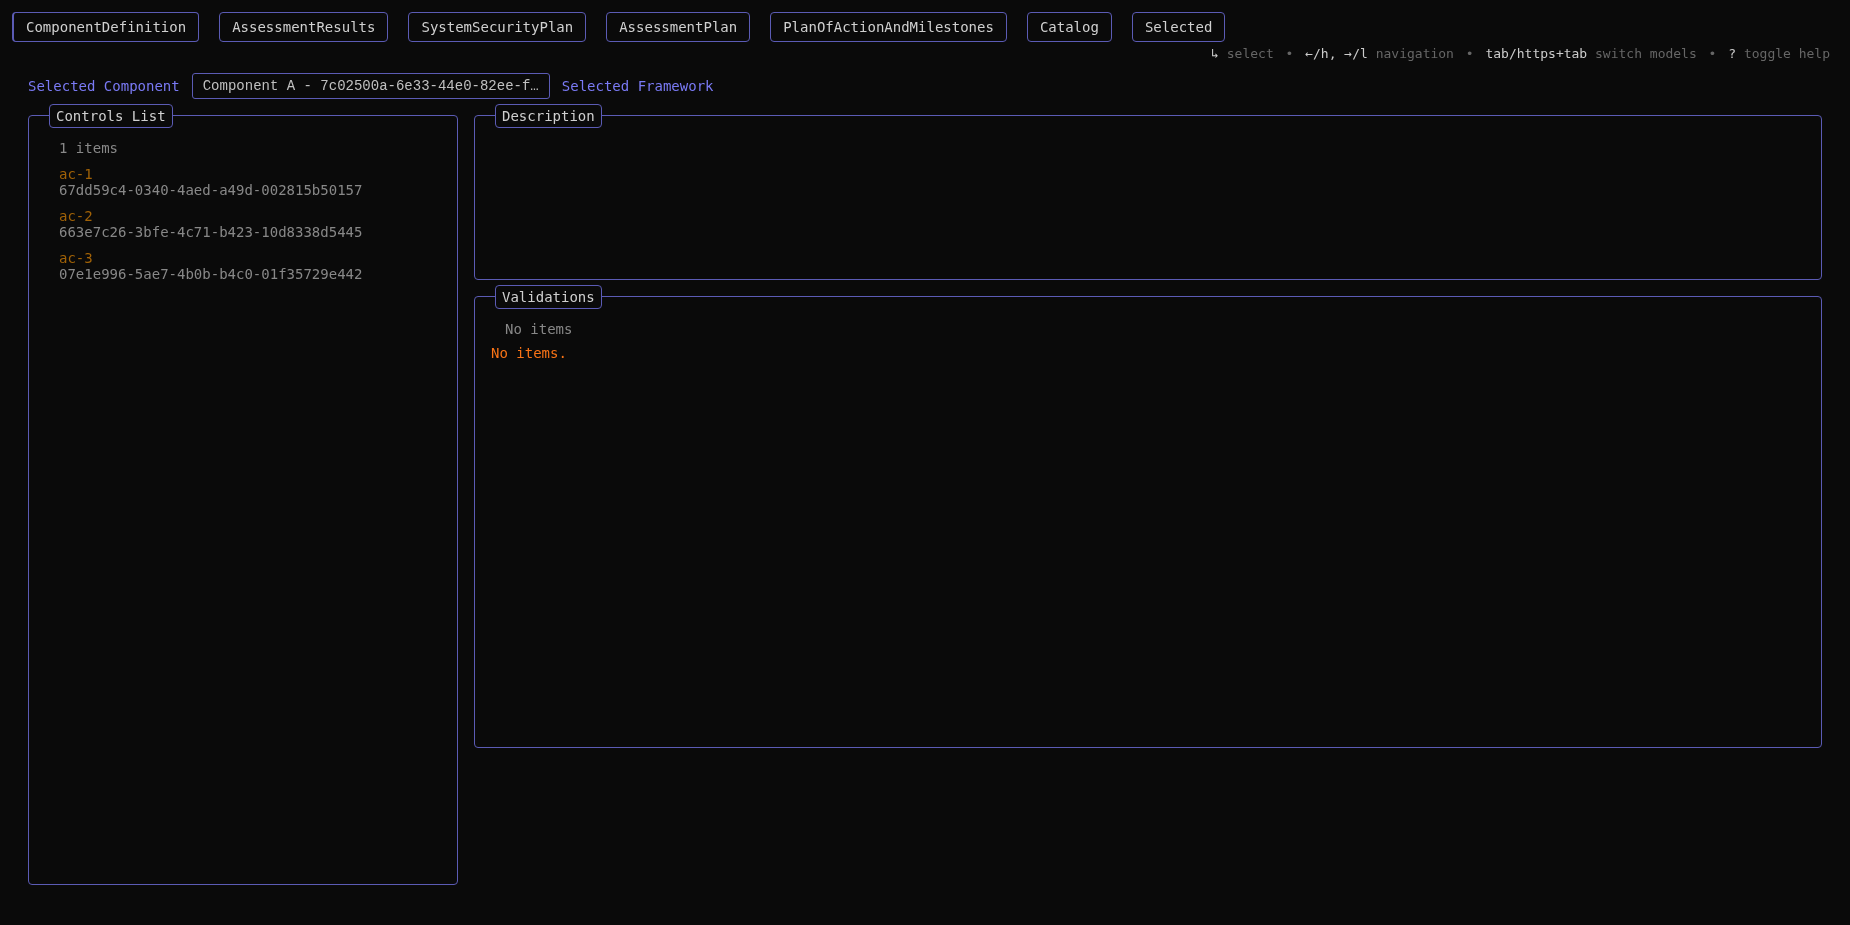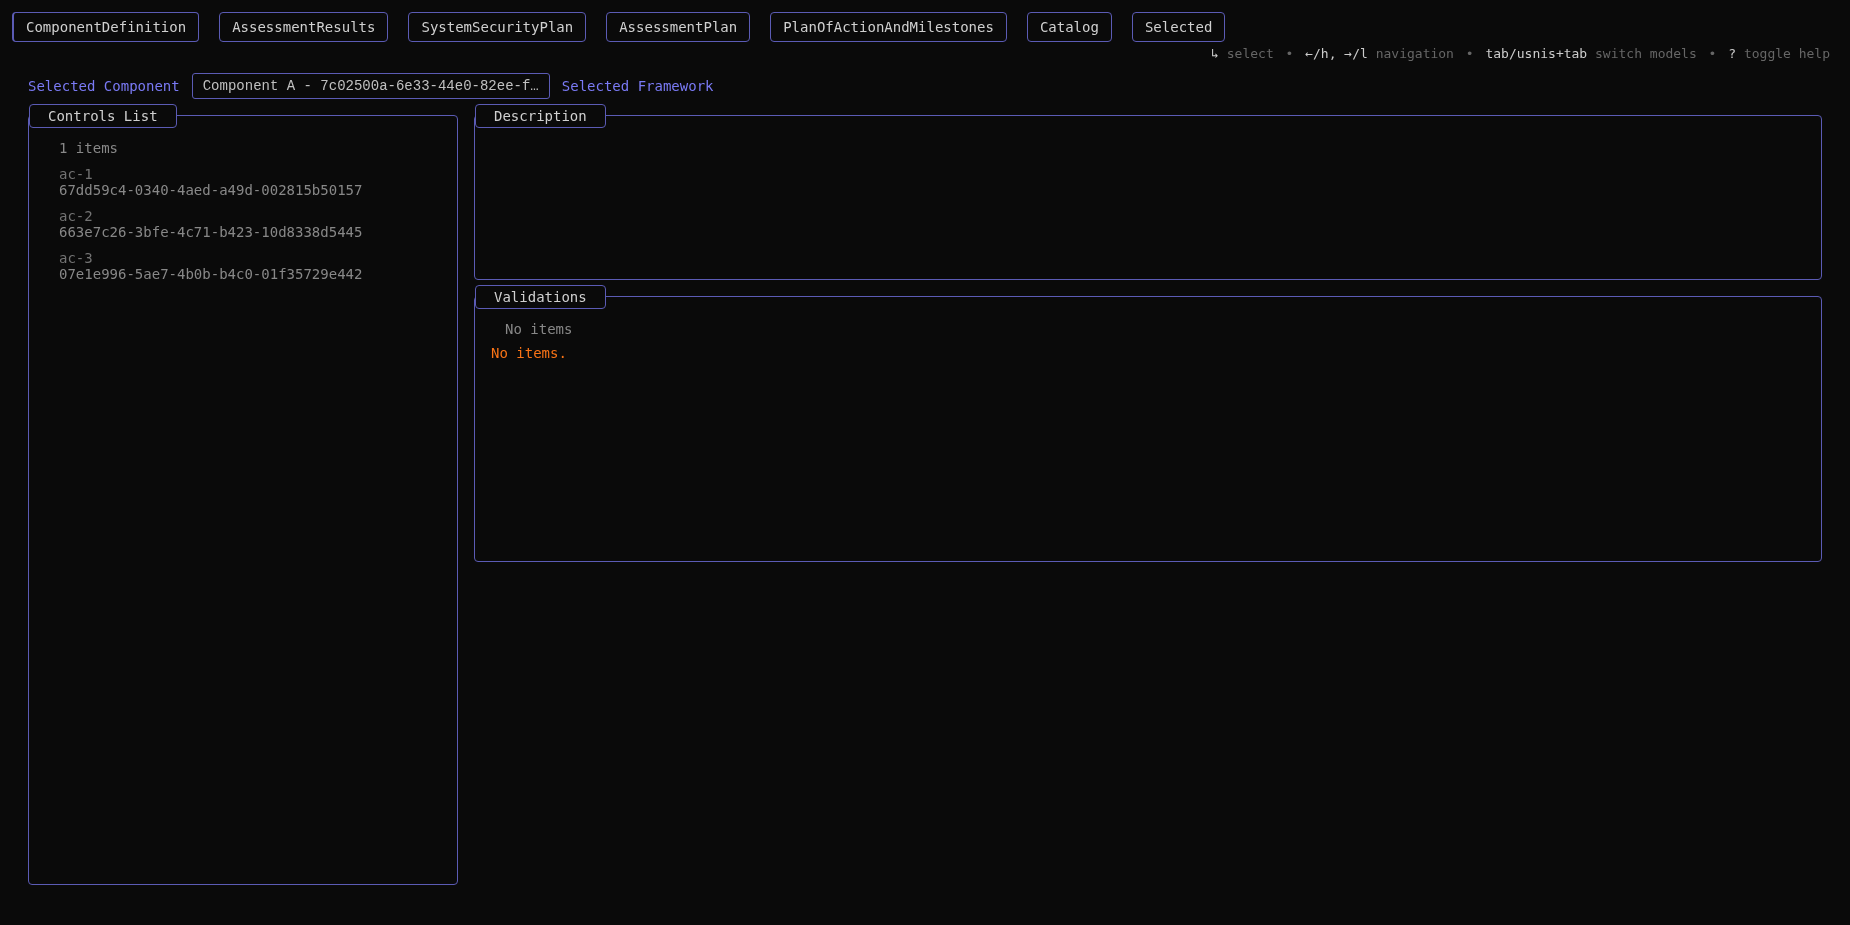--- a/index.html
+++ b/index.html
@@ -78,43 +78,43 @@
     }
     .panel {
       border: 1px solid #5b5bb5;
       border-radius: 4px;
       position: relative;
       padding: 24px 16px 16px 16px;
     }
     .panel-title {
       position: absolute;
       top: -12px;
-      left: 0;
+      left: 20px;
       background: #0a0a0a;
       border: 1px solid #5b5bb5;
       border-radius: 4px;
-      padding: 3px 18px;
+      padding: 3px 6px;
       color: #d0d0d0;
     }
     .left-col .panel {
       height: 770px;
     }
     .panel.remarks { height: 165px; }
     .panel.description { height: 165px; }
-    .panel.validations { height: 266px; }
+    .panel.validations { height: 452px; }
     .items-count {
       color: #888;
       margin-bottom: 8px;
       padding-left: 14px;
     }
     .control-item {
       padding: 2px 0 8px 14px;
     }
     .control-id {
-      color: #737373;
+      color: #a16207;
       font-weight: 500;
     }
     .control-uuid {
       color: #888;
     }
     .no-items-count {
       color: #888;
       padding-left: 14px;
       margin-bottom: 8px;
     }
@@ -135,21 +135,21 @@
   <div class="tab">Selected</div>
 </div>
 
 <div class="hint-bar">
   <span class="key">↳</span>
   <span>select</span>
   <span class="sep">•</span>
   <span class="key">←/h, →/l</span>
   <span>navigation</span>
   <span class="sep">•</span>
-  <span class="key">tab/usnis+tab</span>
+  <span class="key">tab/https+tab</span>
   <span>switch models</span>
   <span class="sep">•</span>
   <span class="key">?</span>
   <span>toggle help</span>
 </div>
 
 <div class="selectors">
   <span class="selector-label">Selected Component</span>
   <div class="selector-value">Component A - 7c02500a-6e33-44e0-82ee-f…</div>
   <span class="selector-label">Selected Framework</span>

